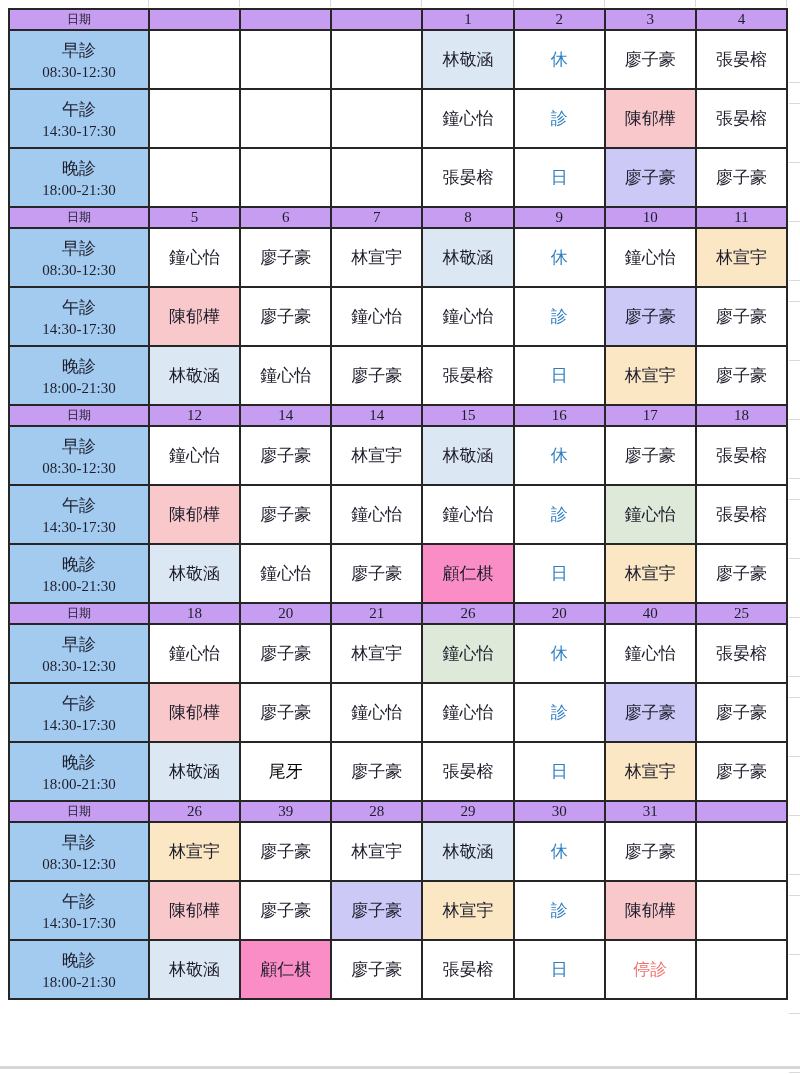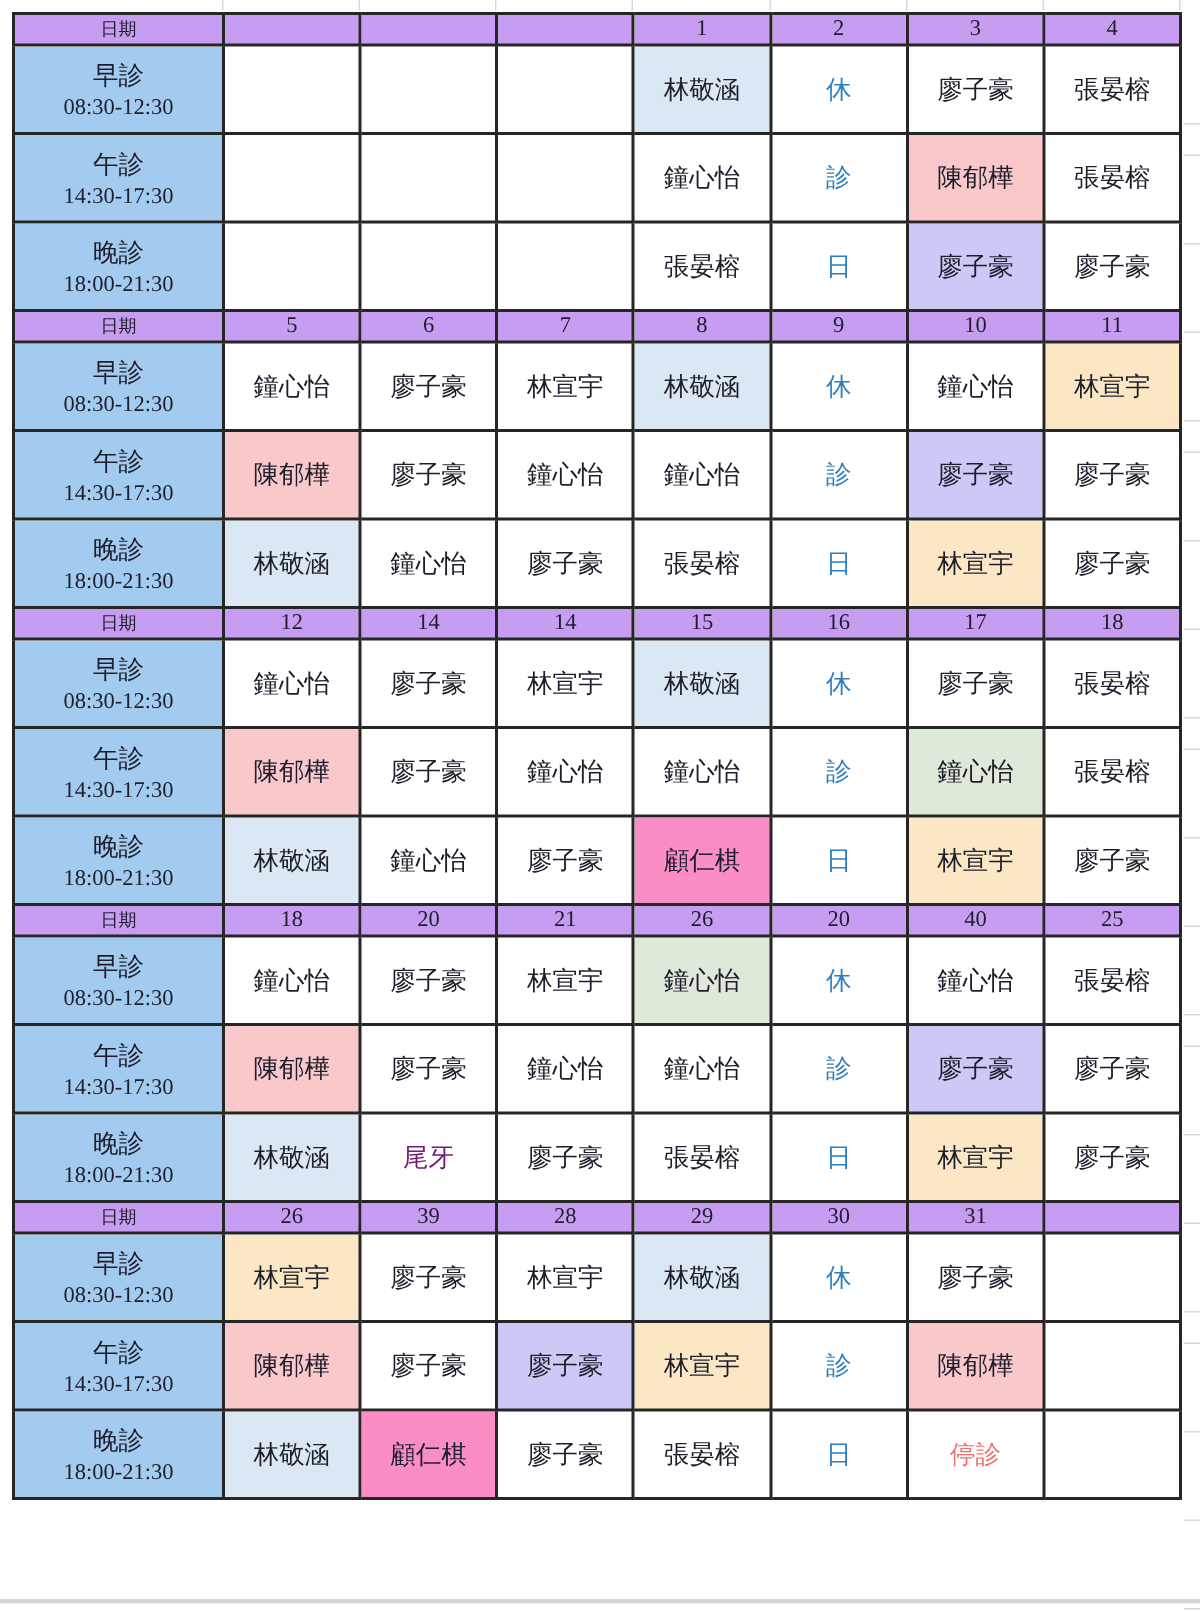--- a/index.html
+++ b/index.html
@@ -259,21 +259,21 @@
           <td style="color: rgb(46, 127, 194);">診</td>
           <td style="background-color: rgb(205, 201, 247);">廖子豪</td>
           <td>廖子豪</td>
         </tr>
         <tr class="r-session">
           <td class="lbl">
             <div>晚診</div>
             <div class="time">18:00-21:30</div>
           </td>
           <td style="background-color: rgb(220, 231, 244);">林敬涵</td>
-          <td style="color: #701a75; margin-left: 22px;">尾牙</td>
+          <td style="color: #000000; margin-left: 22px;">尾牙</td>
           <td>廖子豪</td>
           <td>張晏榕</td>
           <td style="color: rgb(46, 127, 194);">日</td>
           <td style="background-color: rgb(251, 231, 196);">林宣宇</td>
           <td>廖子豪</td>
         </tr>
         <tr class="r-date">
           <td class="lbl">日期</td>
           <td>26</td>
           <td>39</td>

